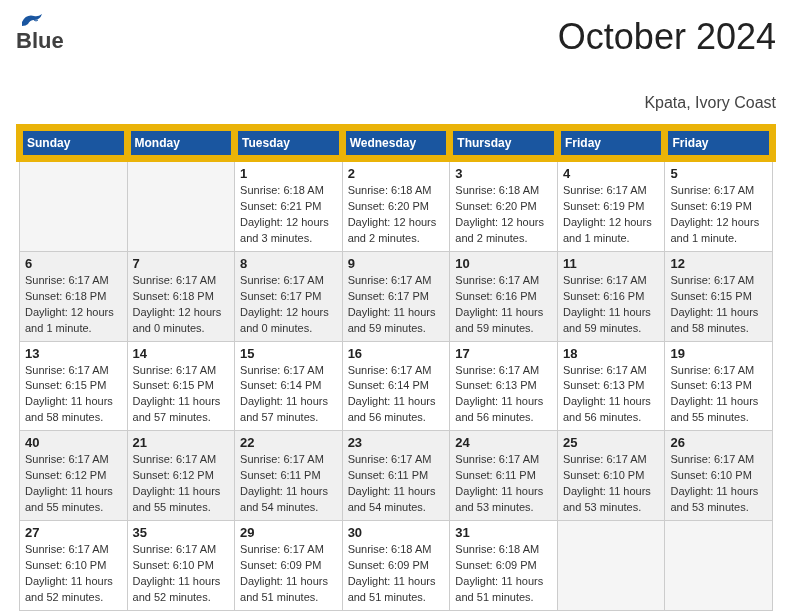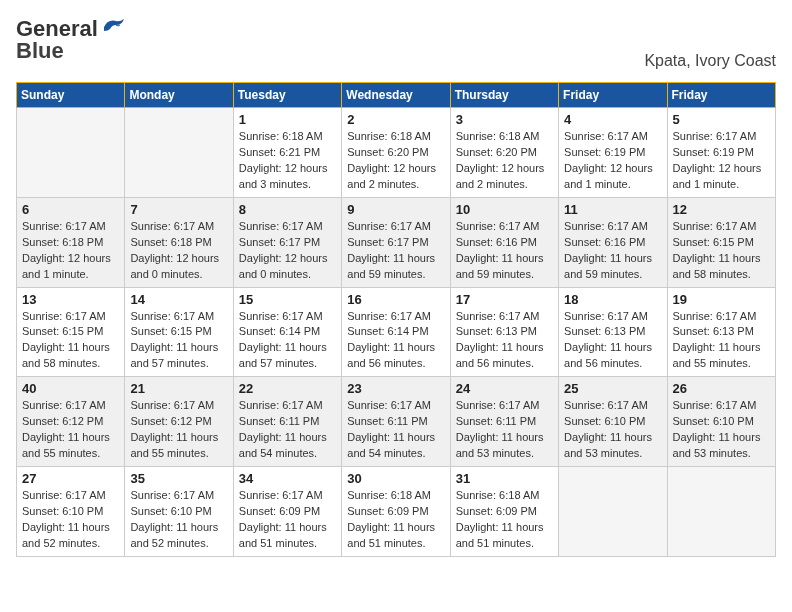--- a/index.html
+++ b/index.html
@@ -43,21 +43,21 @@
       border-collapse: collapse;
       font-size: 11px;
     }
     .calendar th {
       background: #1a56a0;
       color: #fff;
       padding: 5px 4px;
       text-align: left;
       font-size: 12px;
       font-weight: bold;
-      border: 1px solid #eab308;
+      border: 7px solid #eab308;
     }
     .calendar td {
       border: 1px solid #ccc;
       vertical-align: top;
       padding: 4px 5px;
       width: 108px;
       min-height: 80px;
       background: #fff;
     }
     .calendar td.empty {
@@ -77,31 +77,31 @@
     .row-shaded td {
       background: #f0f0f0;
     }
   </style>
 </head>
 <body>
 
 <div class="header">
   <div class="logo">
     <div class="logo-line">
-      <span style="font-size:22px;font-weight:bold;color:#333;">General</span>
       <svg width="26" height="20" viewBox="0 0 26 20" style="margin-left:2px;margin-top:-4px;">
         <path d="M4 10 Q8 2 16 4 Q20 5 24 2 Q22 8 16 8 Q12 8 10 12 Q8 14 4 14 Z" fill="#1a56a0"></path>
         <path d="M16 8 Q18 10 20 8" fill="none" stroke="#1a56a0" stroke-width="1"></path>
       </svg>
     </div>
     <div style="margin-top:-4px;">
       <span style="font-size:22px;font-weight:bold;color:#404040;">Blue</span>
     </div>
   </div>
   <div class="title-block">
+    <div class="month-title">October 2024</div>
     <div class="location">Kpata, Ivory Coast</div>
   </div>
 </div>
 
 <table class="calendar">
   <thead>
     <tr>
     <th>Sunday</th>
         <th>Monday</th>
         <th>Tuesday</th>
@@ -229,21 +229,21 @@
       <tr>
         <td>
           <div class="day-num">27</div>
           <div class="day-info">Sunrise: 6:17 AM<br>Sunset: 6:10 PM<br>Daylight: 11 hours and 52 minutes.</div>
         </td>
         <td>
           <div class="day-num">35</div>
           <div class="day-info">Sunrise: 6:17 AM<br>Sunset: 6:10 PM<br>Daylight: 11 hours and 52 minutes.</div>
         </td>
         <td>
-          <div class="day-num">34</div>
+          <div class="day-num">29</div>
           <div class="day-info">Sunrise: 6:17 AM<br>Sunset: 6:09 PM<br>Daylight: 11 hours and 51 minutes.</div>
         </td>
         <td>
           <div class="day-num">30</div>
           <div class="day-info">Sunrise: 6:18 AM<br>Sunset: 6:09 PM<br>Daylight: 11 hours and 51 minutes.</div>
         </td>
         <td>
           <div class="day-num">31</div>
           <div class="day-info">Sunrise: 6:18 AM<br>Sunset: 6:09 PM<br>Daylight: 11 hours and 51 minutes.</div>
         </td>

